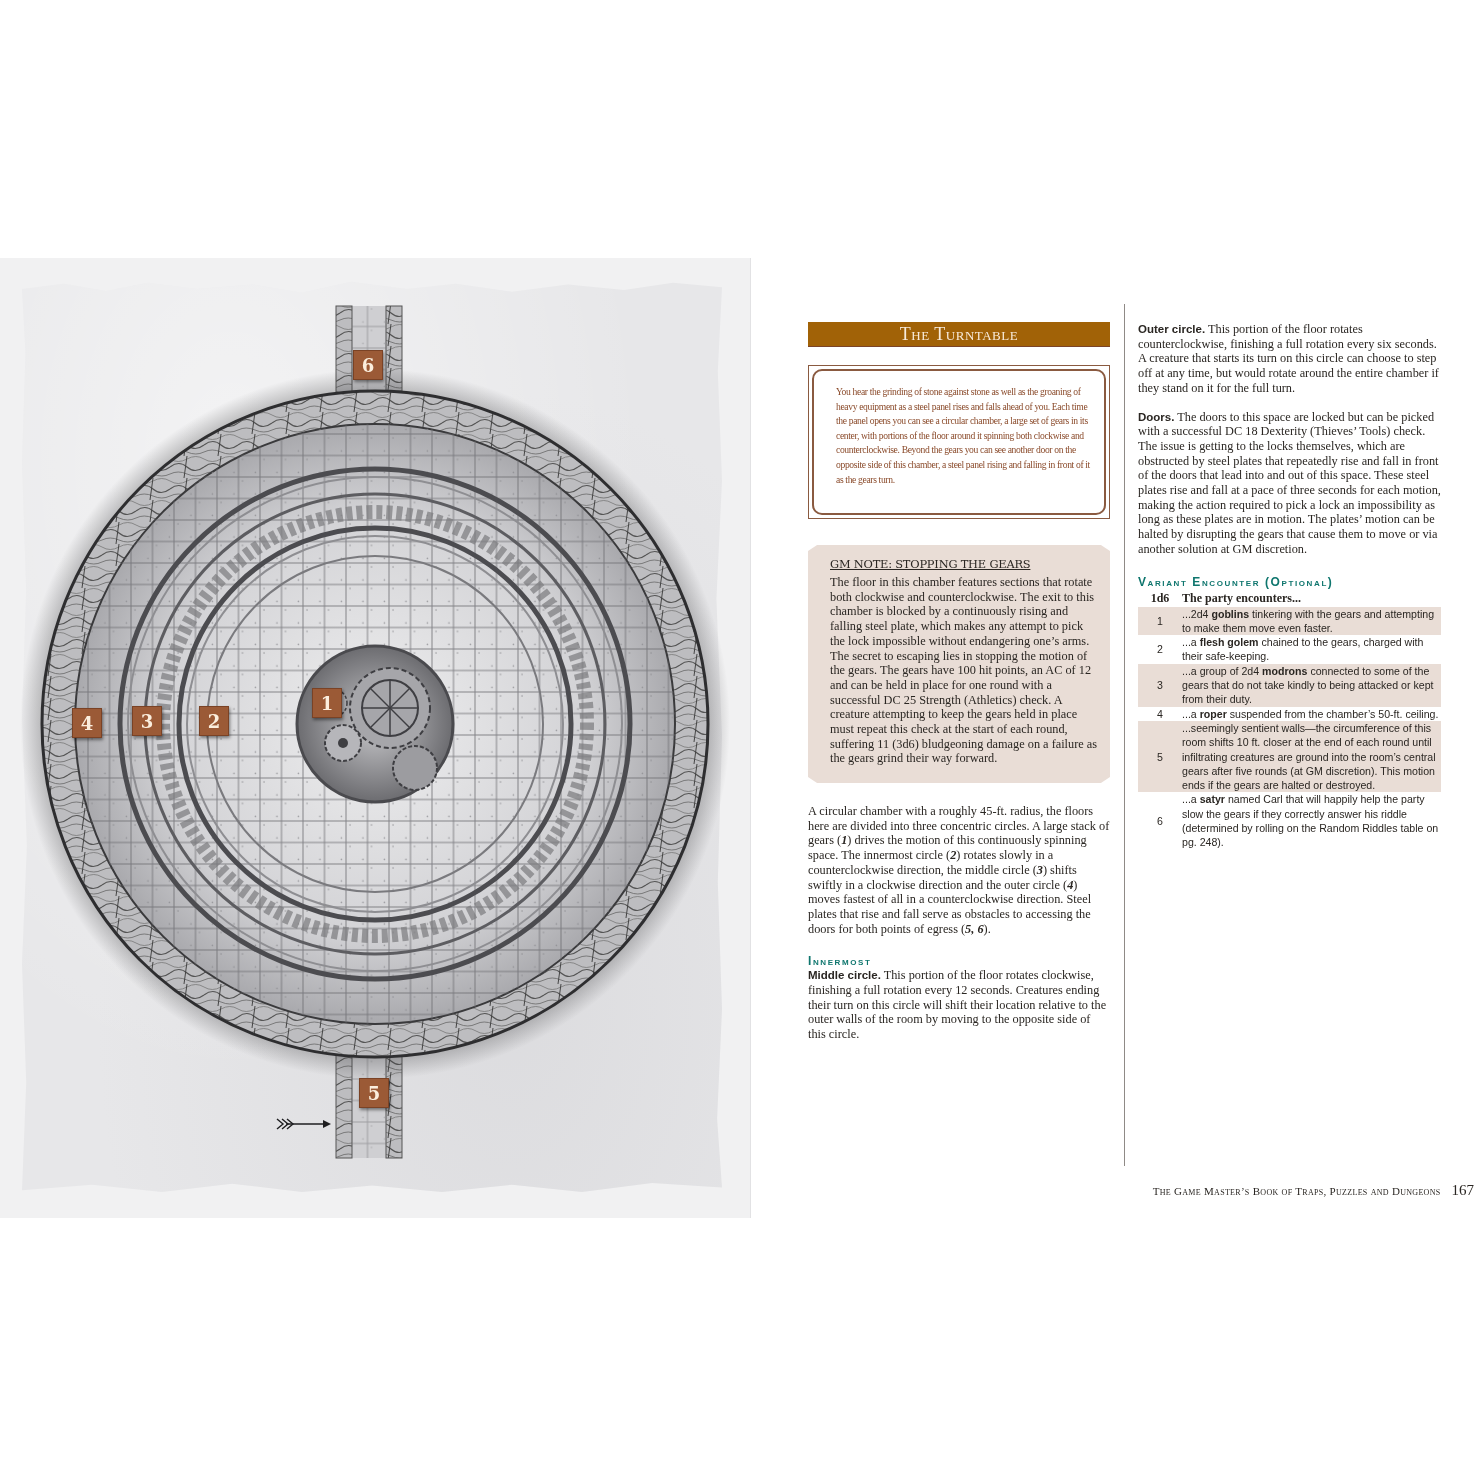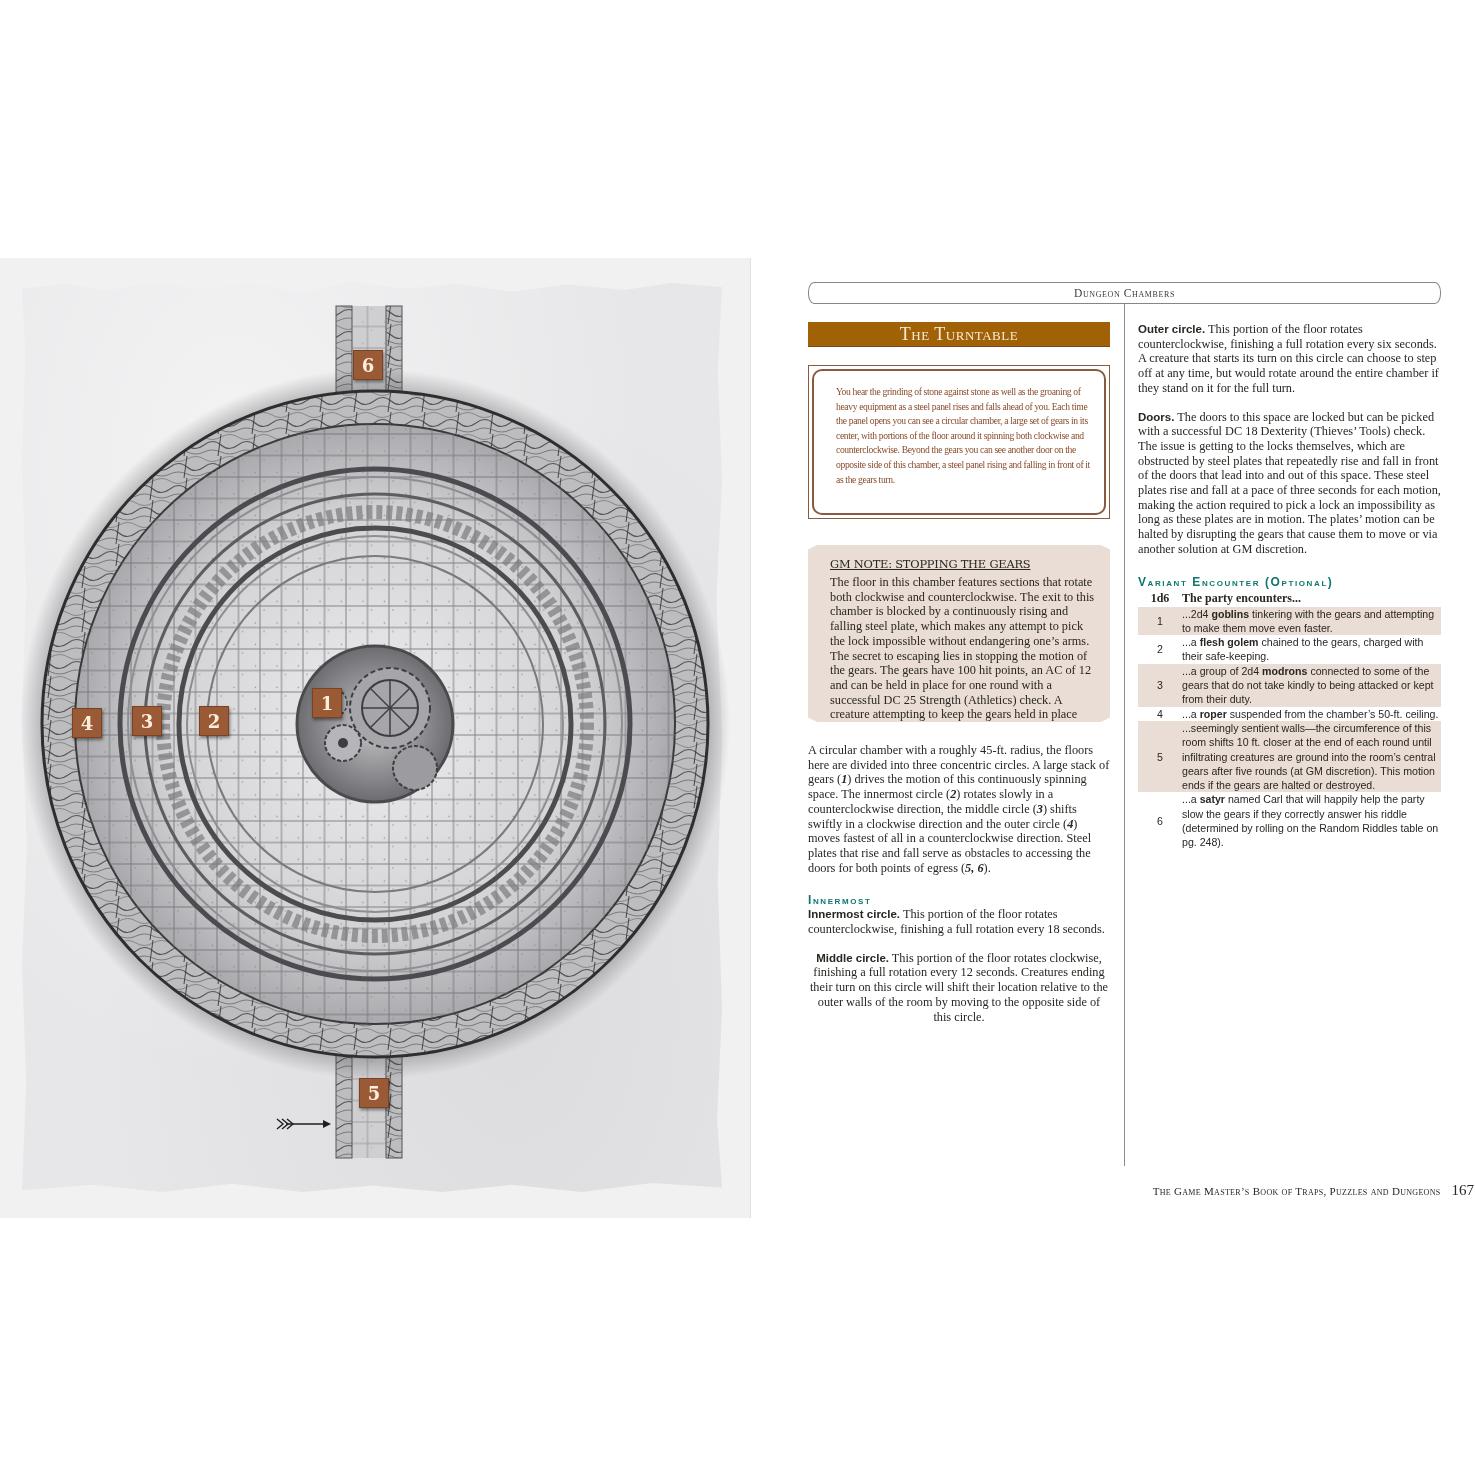--- a/index.html
+++ b/index.html
@@ -73,21 +73,21 @@
     width: 100%; height: 100%; border: 2px solid #8a5a40;
     border-radius: 10px;
     padding: 14px 14px 8px 22px;
   }
   .readaloud p {
     font-family: Liberation Serif, serif; font-size: 9.6px; line-height: 14.6px;
     color: #8a4a2a; letter-spacing: -0.35px;
   }
 
   .gm-note {
-    margin-top: 26px; width: 302px; height: 177px; background: #e9ddd6;
+    margin-top: 26px; width: 302px; height: 238px; background: #e9ddd6;
     clip-path: polygon(3% 0, 97% 0, 100% 2.5%, 100% 97.5%, 97% 100%, 3% 100%, 0 97.5%, 0 2.5%);
     padding: 12px 12px 10px 22px;
   }
   .gm-note h4 {
     font-family: "DejaVu Serif", serif; font-weight: normal; font-size: 11.4px;
     text-decoration: underline; color: #2a2622; margin-bottom: 4px; letter-spacing: -0.2px;
   }
   .gm-note p {
     font-family: "Liberation Serif", serif; font-size: 12.3px; line-height: 14.7px; color: #2a2622;
   }
@@ -233,23 +233,20 @@
       <path d="M1 3 L7 8 L1 13"></path>
         <path d="M6 3 L12 8 L6 13"></path>
         <path d="M11 3 L17 8 L11 13"></path>
       <line x1="10" y1="8" x2="48" y2="8"></line>
     </g>
     <path d="M47 4 L55 8 L47 12 Z" fill="#1e1e20"></path>
   </svg>
 </div>
 
 <div class="text-page">
-  <div class="running-head">
-    <span>Dungeon Chambers</span>
-  </div>
   <div class="col-divider"></div>
 
   <div class="col-left">
     <div class="title-bar">
       <span>The Turntable</span>
     </div>
 
     <div class="readaloud">
       <div class="readaloud-inner">
         <p>You hear the grinding of stone against stone as well as the groaning of heavy equipment as a steel panel rises and falls ahead of you. Each time the panel opens you can see a circular chamber, a large set of gears in its center, with portions of the floor around it spinning both clockwise and counterclockwise. Beyond the gears you can see another door on the opposite side of this chamber, a steel panel rising and falling in front of it as the gears turn.</p>
@@ -257,21 +254,20 @@
     </div>
 
     <div class="gm-note">
       <h4>GM NOTE: STOPPING THE GEARS</h4>
       <p>The floor in this chamber features sections that rotate both clockwise and counterclockwise. The exit to this chamber is blocked by a continuously rising and falling steel plate, which makes any attempt to pick the lock impossible without endangering one’s arms. The secret to escaping lies in stopping the motion of the gears. The gears have 100 hit points, an AC of 12 and can be held in place for one round with a successful DC 25 Strength (Athletics) check. A creature attempting to keep the gears held in place must repeat this check at the start of each round, suffering 11 (3d6) bludgeoning damage on a failure as the gears grind their way forward.</p>
     </div>
 
     <p class="body-p intro-p"><span>A circular chamber with a roughly 45-ft. radius, the floors here are divided into three concentric circles. A large stack of gears (</span><i><b>1</b></i><span>) drives the motion of this continuously spinning space. The innermost circle (</span><i><b>2</b></i><span>) rotates slowly in a counterclockwise direction, the middle circle (</span><i><b>3</b></i><span>) shifts swiftly in a clockwise direction and the outer circle (</span><i><b>4</b></i><span>) moves fastest of all in a counterclockwise direction. Steel plates that rise and fall serve as obstacles to accessing the doors for both points of egress (</span><i><b>5, 6</b></i><span>).</span></p>
 
     <div class="sec-head">Innermost</div>
-    <p class="body-p mech-p"><span class="lead">Innermost circle.</span><span> This portion of the floor rotates counterclockwise, finishing a full rotation every 18 seconds.</span></p>
     <p class="body-p mech-p"><span class="lead">Middle circle.</span><span> This portion of the floor rotates clockwise, finishing a full rotation every 12 seconds. Creatures ending their turn on this circle will shift their location relative to the outer walls of the room by moving to the opposite side of this circle.</span></p>
   </div>
 
   <div class="col-right">
     <p class="body-p right-p"><span class="lead">Outer circle.</span><span> This portion of the floor rotates counterclockwise, finishing a full rotation every six seconds. A creature that starts its turn on this circle can choose to step off at any time, but would rotate around the entire chamber if they stand on it for the full turn.</span></p>
     <p class="body-p right-p"><span class="lead">Doors.</span><span> The doors to this space are locked but can be picked with a successful DC 18 Dexterity (Thieves’ Tools) check. The issue is getting to the locks themselves, which are obstructed by steel plates that repeatedly rise and fall in front of the doors that lead into and out of this space. These steel plates rise and fall at a pace of three seconds for each motion, making the action required to pick a lock an impossibility as long as these plates are in motion. The plates’ motion can be halted by disrupting the gears that cause them to move or via another solution at GM discretion.</span></p>
 
     <div class="sec-head variant-head">Variant Encounter (Optional)</div>
     <table class="enc-table">
       <thead>

